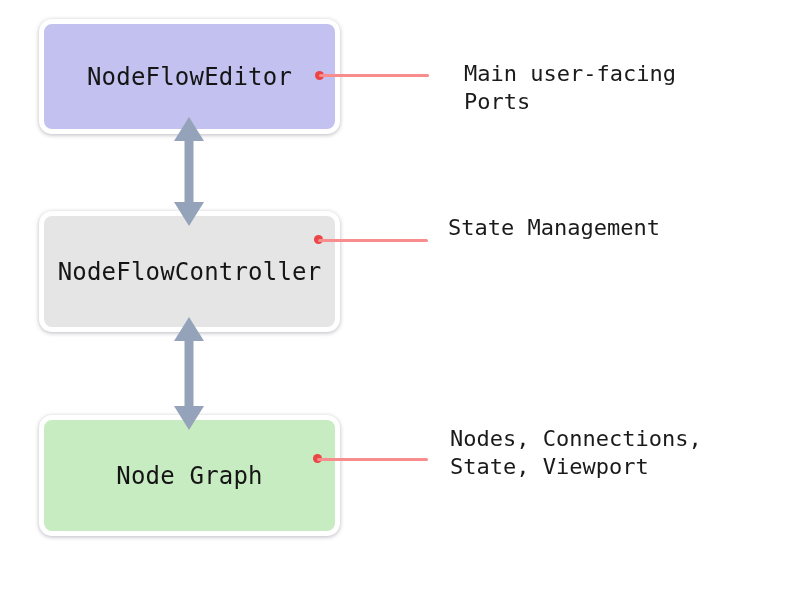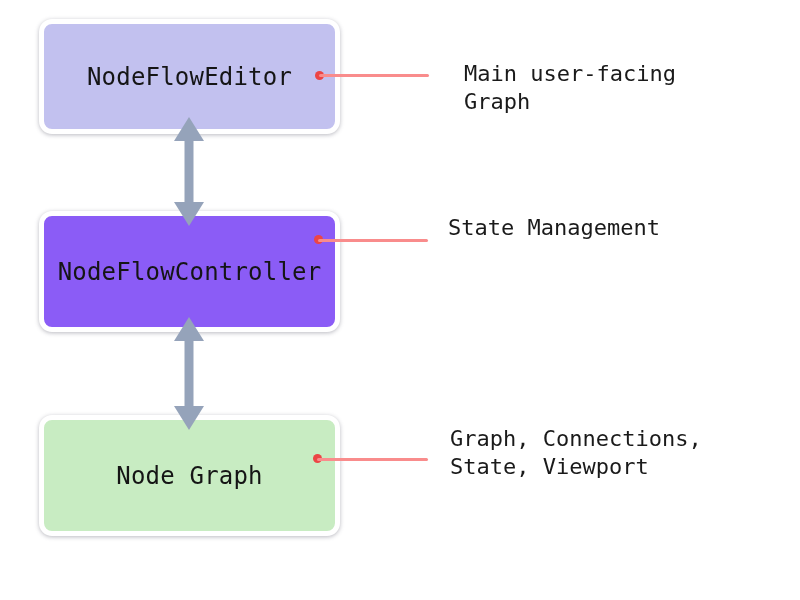--- a/index.html
+++ b/index.html
@@ -81,21 +81,21 @@
 </style>
 </head>
 <body>
 
 <div class="canvas" style="background-color: rgb(255, 255, 255);">
 
   <div class="node node-editor" style="background-color: rgb(194, 193, 239);">
     <span class="node-label" style="color: rgb(21, 21, 21);">NodeFlowEditor</span>
   </div>
 
-  <div class="node node-controller" style="background-color: #8b5cf6;">
+  <div class="node node-controller" style="background-color: #e5e5e5;">
     <span class="node-label" style="color: rgb(21, 21, 21);">NodeFlowController</span>
   </div>
 
   <div class="node node-graph" style="background-color: rgb(200, 236, 194);">
     <span class="node-label" style="color: rgb(21, 21, 21); text-align: center;">Node Graph</span>
   </div>
 
   <div class="flow-arrow flow-arrow-1" style="color: rgb(149, 163, 186);">
     <svg width="34" height="109" viewBox="0 0 34 109" xmlns="http://www.w3.org/2000/svg">
       <polygon points="17,0 32,24 2,24" fill="currentColor"></polygon>
@@ -109,29 +109,29 @@
       <polygon points="17,0 32,24 2,24" fill="currentColor"></polygon>
       <rect x="12.5" y="22" width="9" height="69" fill="currentColor"></rect>
       <polygon points="17,113 2,89 32,89" fill="currentColor"></polygon>
     </svg>
   </div>
 
   <span class="ann-dot ann-dot-1" style="background-color: rgb(236, 69, 69);"></span>
   <div class="ann-line ann-line-1" style="background-color: rgb(249, 140, 140);"></div>
   <div class="ann-text ann-text-1">
     <div>Main user-facing</div>
-    <div>Graph</div>
+    <div>Ports</div>
   </div>
 
   <span class="ann-dot ann-dot-2" style="background-color: rgb(236, 69, 69);"></span>
   <div class="ann-line ann-line-2" style="background-color: rgb(249, 140, 140);"></div>
   <div class="ann-text ann-text-2">
     <div>State Management</div>
   </div>
 
   <span class="ann-dot ann-dot-3" style="background-color: rgb(236, 69, 69);"></span>
   <div class="ann-line ann-line-3" style="background-color: rgb(249, 140, 140);"></div>
   <div class="ann-text ann-text-3">
-    <div>Graph, Connections,</div>
+    <div>Nodes, Connections,</div>
     <div>State, Viewport</div>
   </div>
 
 </div>
 
 </body></html>

